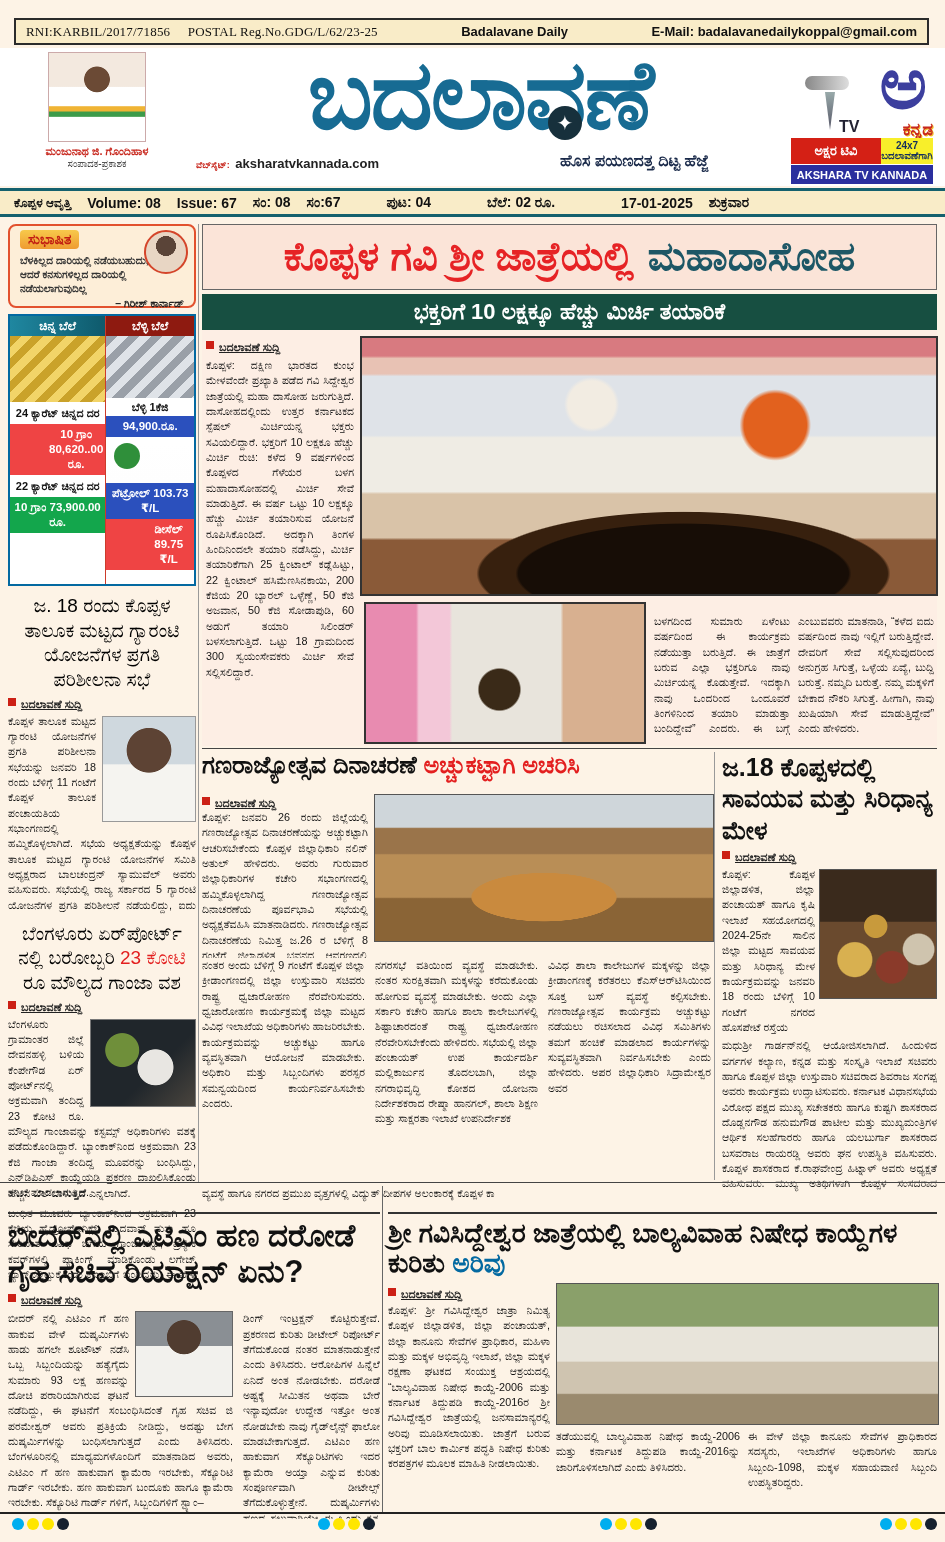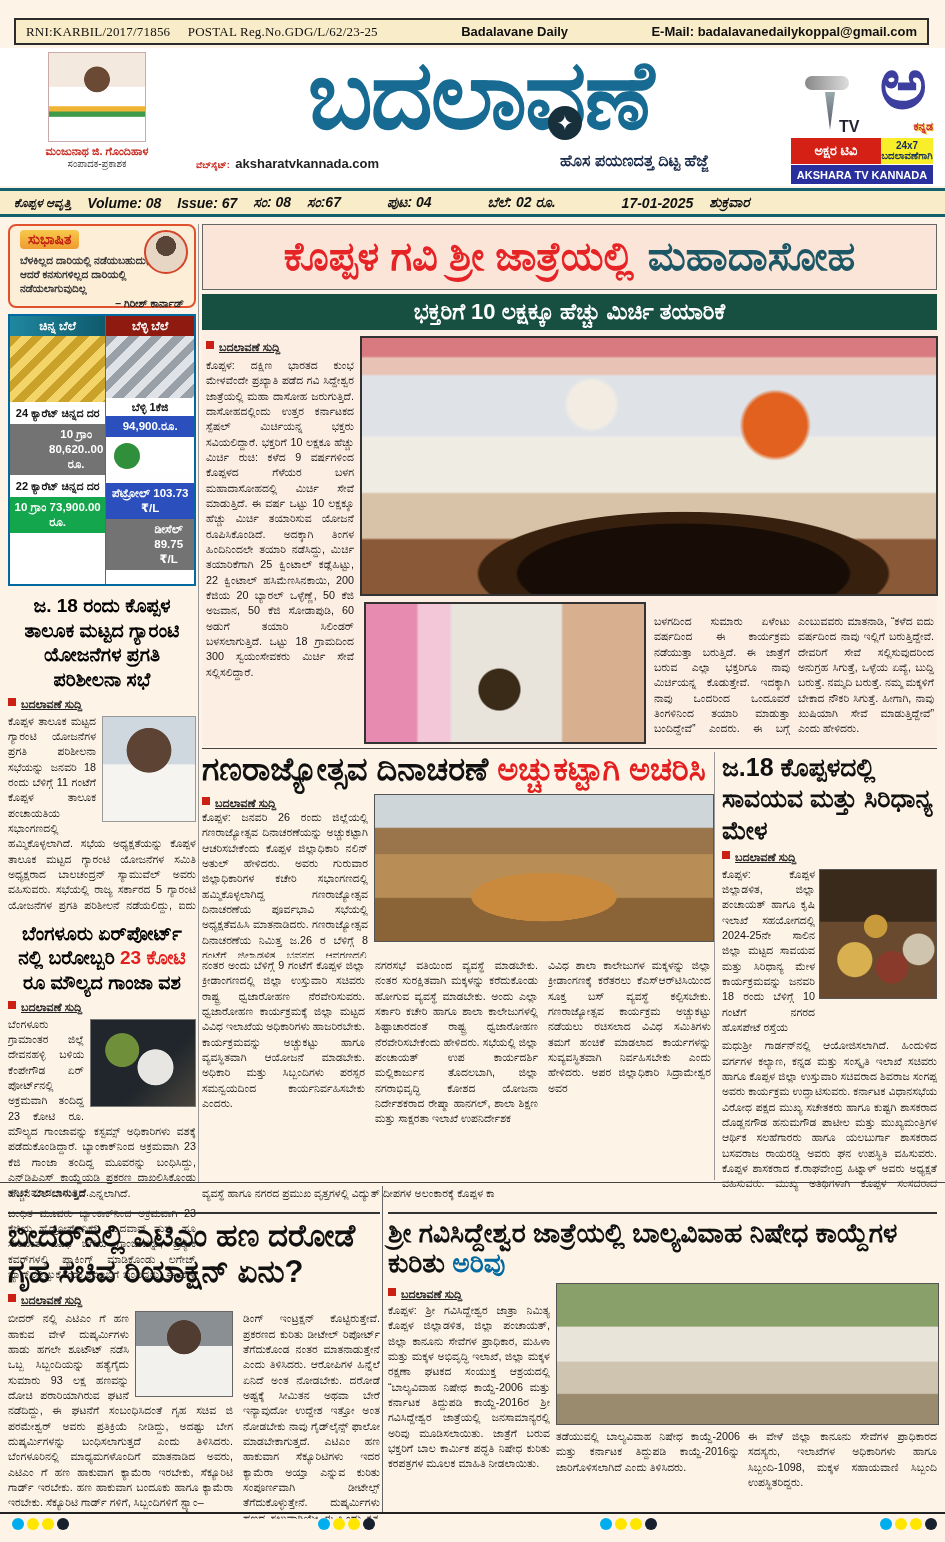--- a/index.html
+++ b/index.html
@@ -21,52 +21,52 @@
   .mast-title{position:absolute;left:185px;top:-8px;width:590px;text-align:center;font-weight:800;font-size:96px;line-height:110px;color:#176b93;letter-spacing:-2px;}
   .compass{position:absolute;left:548px;top:58px;width:34px;height:34px;border-radius:50%;background:#17303c;color:#fff;font-size:20px;line-height:34px;text-align:center;}
   .mast-web{position:absolute;left:196px;top:108px;font-size:13px;font-weight:bold;color:#222;}
   .mast-web .wlab{color:#c8281e;font-size:9px;font-weight:bold;margin-right:2px;}
   .mast-tagline{position:absolute;left:560px;top:104px;font-size:16px;font-weight:800;color:#1a2a4a;}
   .logo{position:absolute;right:8px;top:0;width:150px;height:136px;}
   .logo-glyph{position:absolute;right:10px;top:-6px;font-size:72px;font-weight:800;color:#3c3f9e;}
   .logo-mic{position:absolute;left:18px;top:28px;width:44px;height:14px;background:linear-gradient(90deg,#888,#ddd);border-radius:7px;}
   .logo-pen{position:absolute;left:38px;top:44px;width:10px;height:38px;background:linear-gradient(180deg,#9aa,#556);clip-path:polygon(0 0,100% 0,50% 100%);}
   .logo-tv{position:absolute;left:52px;top:70px;font-weight:800;font-size:16px;color:#223;}
-  .logo-kn{position:absolute;right:4px;top:72px;color:#c8281e;font-weight:800;font-size:11px;text-shadow:1px 1px #f4c12c;}
+  .logo-kn{position:absolute;right:4px;top:72px;color:#c8281e;font-weight:800;font-size:17px;text-shadow:1px 1px #f4c12c;}
   .logo-band{position:absolute;left:4px;bottom:20px;width:142px;height:26px;display:flex;}
   .logo-band .b1{background:#d42015;color:#fff;font-weight:800;font-size:13px;flex:1;display:flex;align-items:center;justify-content:center;}
   .logo-band .b2{background:#f8ef2a;color:#16305c;font-weight:800;font-size:10px;width:52px;display:flex;flex-direction:column;align-items:center;justify-content:center;line-height:10px;}
   .logo-strip{position:absolute;left:4px;bottom:0;width:142px;height:19px;background:#2a2f9e;color:#fff;font-weight:800;font-size:11px;display:flex;align-items:center;justify-content:center;}
   
-  .issuebar{position:absolute;left:0;top:188px;width:945px;height:29px;background:#f9ecc8;border-top:3px solid #14616e;border-bottom:3px solid #14616e;display:flex;align-items:center;gap:16px;padding:0 14px;box-sizing:border-box;font-size:14px;font-weight:bold;font-style:italic;}
+  .issuebar{position:absolute;left:0;top:188px;width:945px;height:29px;background:#f9ecc8;border-top:3px solid #14616e;border-bottom:3px solid #14616e;display:flex;align-items:center;gap:16px;padding:0 14px;box-sizing:border-box;font-size:14px;font-weight:bold;}
   .issuebar .ed{font-size:12px;}
   
   .sidebar{position:absolute;left:8px;top:224px;width:188px;}
   .quote-box{position:relative;border:2px solid #e2512e;border-radius:8px;background:#fdeed8;height:84px;padding:4px 10px;box-sizing:border-box;}
   .quote-chip{display:inline-block;background:linear-gradient(180deg,#f7c94b,#ef9b31);color:#c11d12;font-weight:800;font-size:14px;padding:1px 8px;border-radius:4px;}
   .quote-avatar{position:absolute;right:6px;top:4px;width:40px;height:40px;border-radius:50%;border:2px solid #d4452a;background:radial-gradient(circle at 50% 35%,#5a4438 0 30%,#e8d6c4 31% 100%);}
   .quote-text{font-size:10.5px;font-weight:bold;color:#333;margin-top:4px;width:130px;line-height:1.35;}
   .quote-author{font-size:10.5px;font-weight:800;color:#222;text-align:right;margin-top:1px;}
   .rates{margin-top:6px;border:2px solid #0369a1;display:flex;height:268px;background:#fff;}
   .rcol{flex:1;display:flex;flex-direction:column;border-right:1px solid #cc3b2b;}
   .rcol:last-child{border-right:none;}
   .rhead{height:20px;color:#fff;font-weight:800;font-size:12px;display:flex;align-items:center;justify-content:center;}
   .rhead.gold{background:linear-gradient(90deg,#1f87a0,#0f5a6c);}
   .rhead.silver{background:#8e1a10;}
   .img-gold{height:66px;background:repeating-linear-gradient(135deg,#caa22a 0 8px,#f2d468 8px 16px),#b8942a;}
   .img-silver{height:62px;background:repeating-linear-gradient(135deg,#9aa0a8 0 8px,#dfe3e8 8px 16px),#aab;}
   .rlabel{font-size:11px;font-weight:bold;text-align:center;padding:4px 2px;line-height:1.3;}
   .band{color:#fff;font-weight:800;font-size:11.5px;text-align:center;padding:3px 2px;line-height:1.3;}
-  .band.red{background:#737373;padding-left:39px;}
+  .band.red{background:#ef4444;padding-left:39px;}
   .band.green{background:#13a64c;}
   .band.blue{background:#2b50bd;}
   .img-petrol{height:46px;background:linear-gradient(180deg,#fff 0 10%,#fefefe),repeating-linear-gradient(90deg,transparent 0 10px,#f0a62a 10px 18px);position:relative;}
   .img-petrol::after{content:"";position:absolute;left:8px;top:6px;width:26px;height:26px;border-radius:50%;background:#2f8f3a;}
   .sb-story{margin-top:8px;}
-  .sb-head{font-weight:700;font-size:19px;line-height:1.3;text-align:center;color:#000;}
+  .sb-head{font-weight:400;font-size:19px;line-height:1.3;text-align:center;color:#000;}
   .sb-head .red{color:#e31f1f;}
   .byline{display:flex;align-items:flex-start;gap:5px;margin:5px 0 3px 0;}
   .byline .sq{width:8px;height:8px;background:#cc2015;}
   .byline .bt{font-size:11px;font-weight:800;text-decoration:underline;color:#222;}
   .bodytext{font-size:10.8px;line-height:1.42;text-align:justify;color:#141414;overflow:hidden;}
   .ph-man{float:right;width:92px;height:104px;margin:2px 0 4px 6px;border:1px solid #999;background:radial-gradient(circle at 50% 32%,#5d4334 0 26%,transparent 27%),linear-gradient(180deg,#cfd8de 0 45%,#f5f4f0 46% 100%);}
   .ph-ganja{float:right;width:104px;height:86px;margin:2px 0 4px 6px;border:1px solid #777;background:radial-gradient(circle at 30% 35%,#6f8f3a 0 18%,transparent 19%),radial-gradient(circle at 62% 55%,#e8e6e2 0 22%,transparent 23%),linear-gradient(135deg,#20262b 0 60%,#4a453e 100%);}
   
   .main{position:absolute;left:202px;top:224px;width:735px;}
   .main-banner{height:64px;background:#fbe4d8;border:1px solid #666;display:flex;align-items:center;justify-content:center;gap:14px;}
@@ -83,21 +83,21 @@
     linear-gradient(180deg,#d87a80 0 7%,#e8c2b4 8% 14%,#dfe3e8 15% 38%,#efece4 39% 60%,#d9c3a8 61% 78%,#8a5a38 79% 100%);}
   .ph-main2{position:absolute;left:162px;top:272px;width:278px;height:138px;border:2px solid #333;background:
     radial-gradient(circle at 48% 62%,#3a2a18 0 12%,transparent 13%),
     linear-gradient(90deg,#e88bb0 0 18%,#f3c7d8 19% 30%,#e8e4dc 31% 70%,#d8b090 71% 100%),
     linear-gradient(180deg,#f0b0c8 0 30%,#e8e0d4 31% 70%,#7a5a40 71% 100%);}
   .ms-col2{position:absolute;left:452px;top:284px;width:136px;height:126px;}
   .ms-col3{position:absolute;left:596px;top:284px;width:136px;height:126px;}
   .hsep{position:absolute;background:#444;height:1px;}
   
   .republic{position:absolute;left:202px;top:752px;width:510px;}
-  .rep-head{font-weight:800;font-size:32px;line-height:1.1;}
+  .rep-head{font-weight:800;font-size:24px;line-height:1.1;}
   .rep-head .red{color:#e31f1f;}
   .rep-col1{position:absolute;left:0;top:58px;width:166px;height:148px;}
   .ph-meeting{position:absolute;left:172px;top:42px;width:338px;height:146px;border:1px solid #555;background:
     radial-gradient(ellipse 120px 40px at 50% 70%,#c98a3e 0 60%,transparent 61%),
     linear-gradient(180deg,#cfd6da 0 22%,#9a744a 23% 40%,#b98e56 41% 70%,#8a6436 71% 100%);}
   .rep-cols{position:absolute;left:0;top:206px;width:510px;display:flex;gap:10px;}
   .rep-cols .c{width:163px;height:218px;}
   .mela{position:absolute;left:722px;top:752px;width:215px;}
   .mela-head{font-weight:800;font-size:25px;line-height:1.25;}
   .ph-grains{float:right;width:116px;height:128px;border:1px solid #555;margin:2px 0 4px 4px;background:

